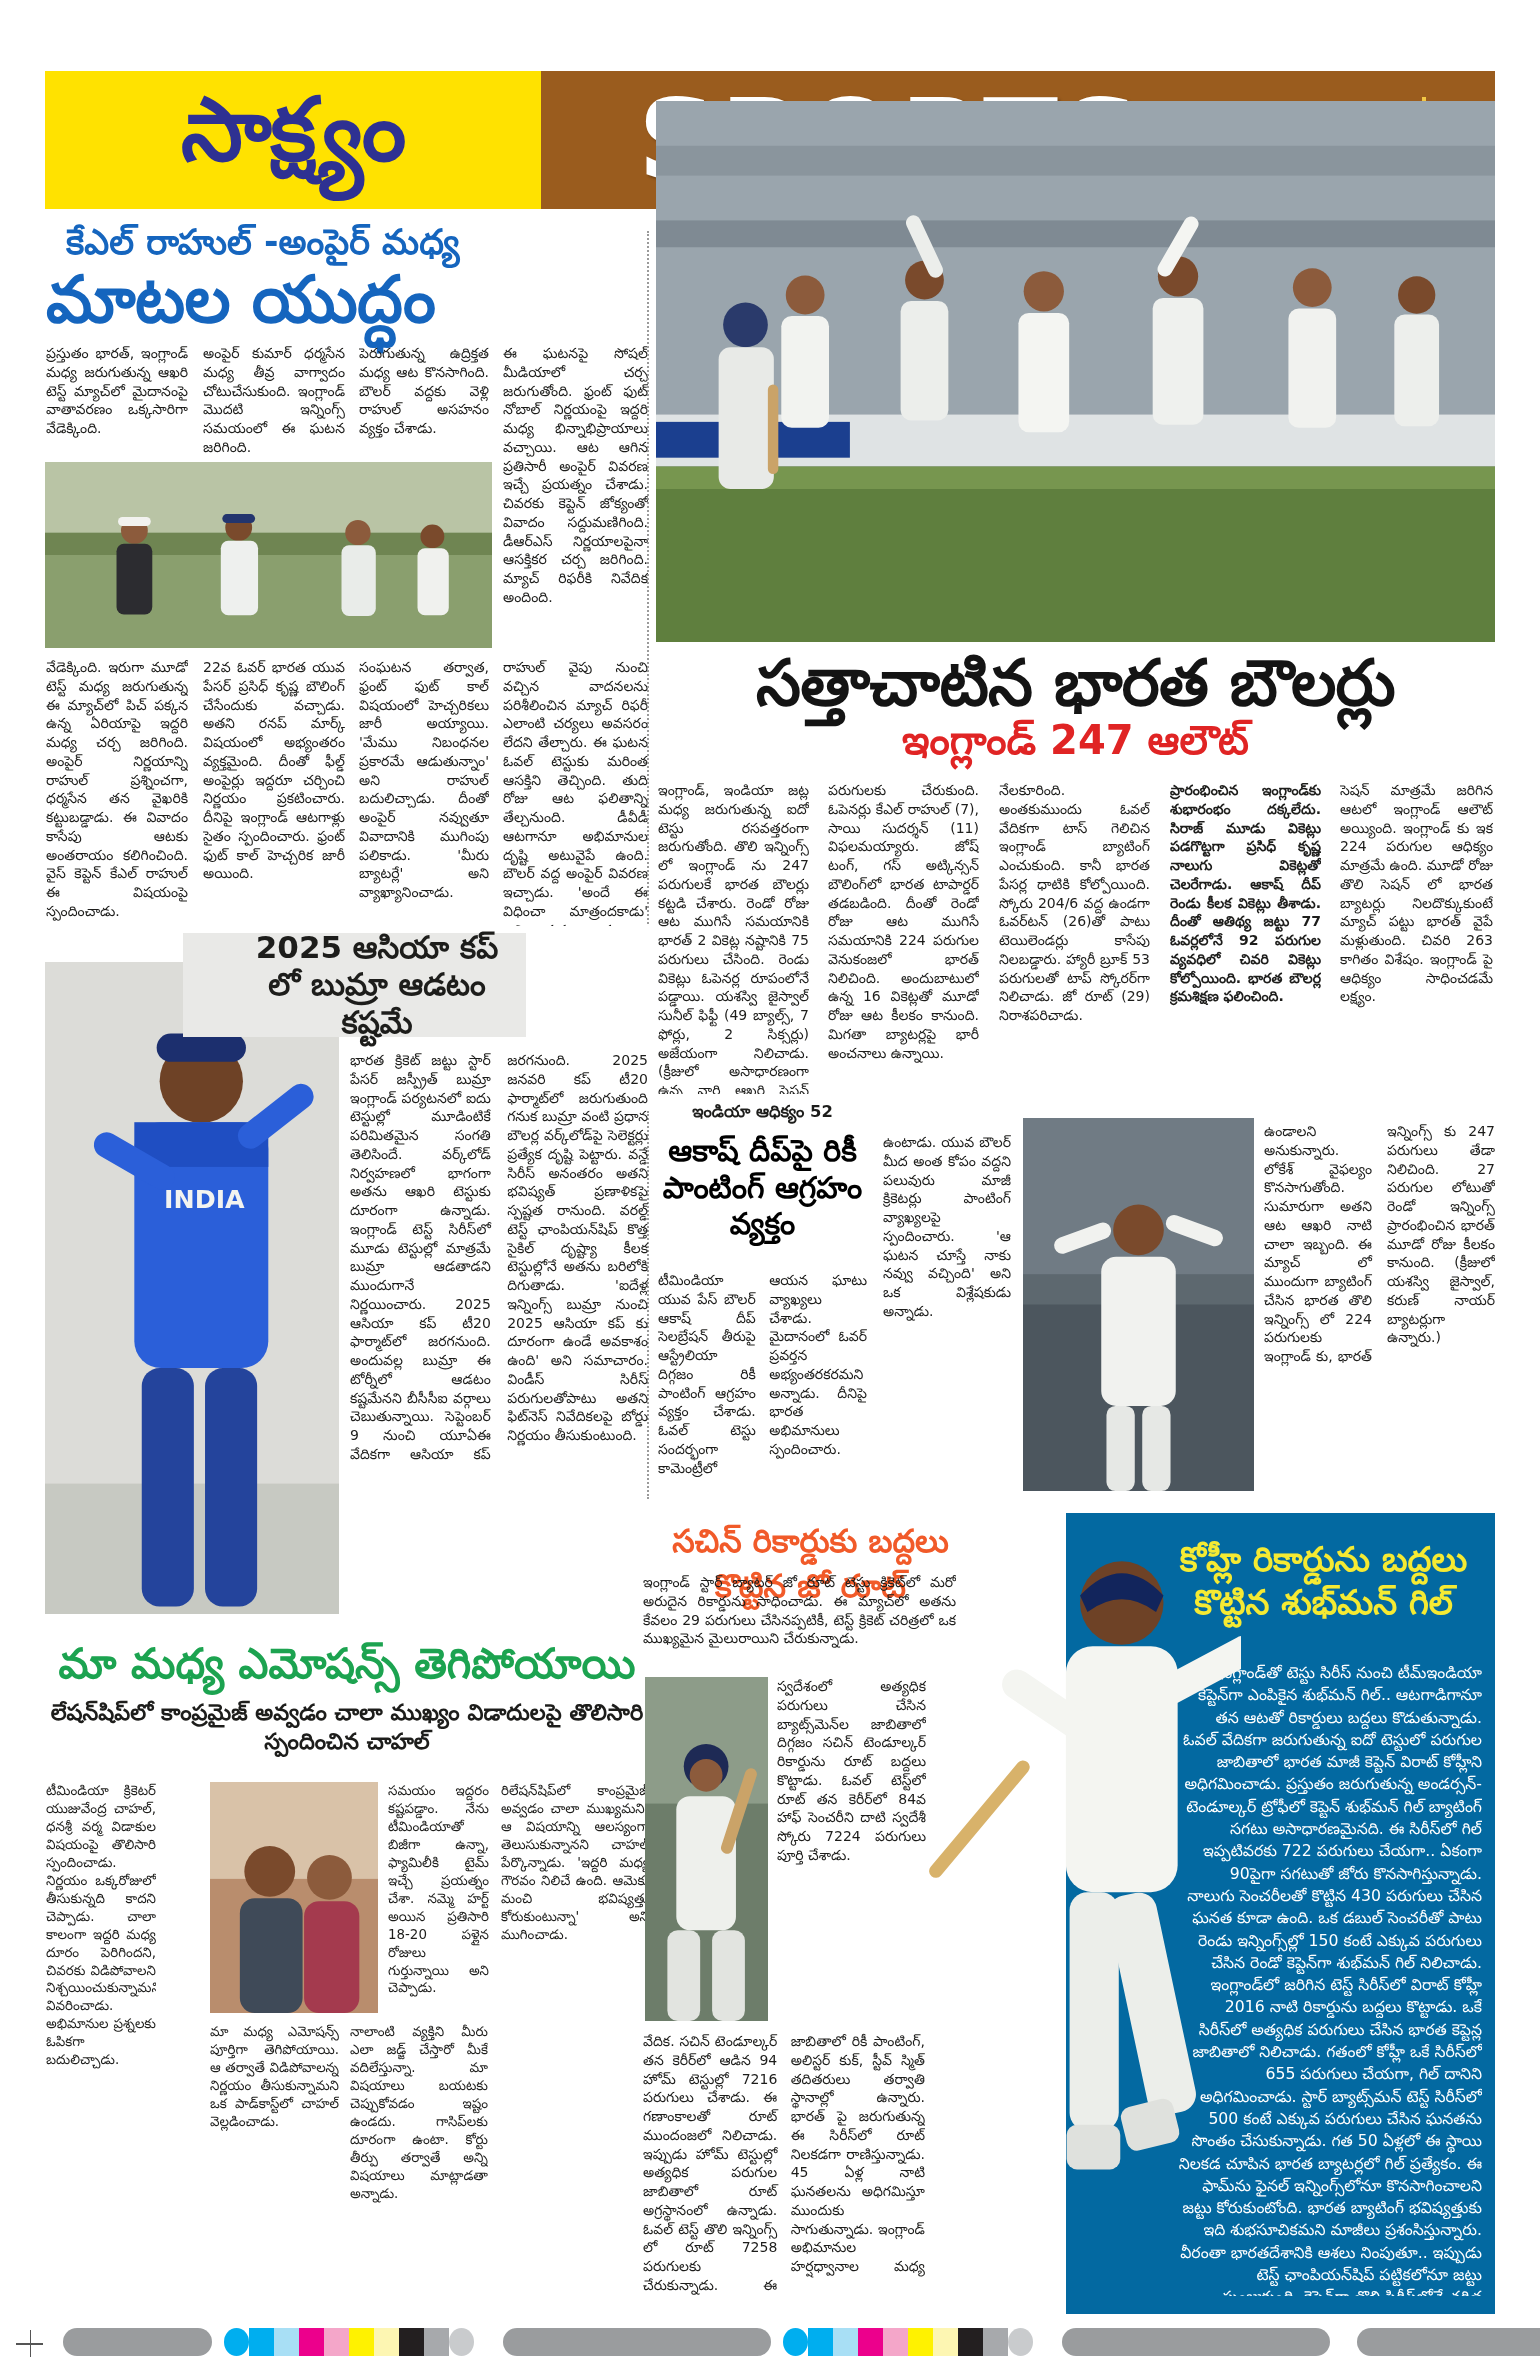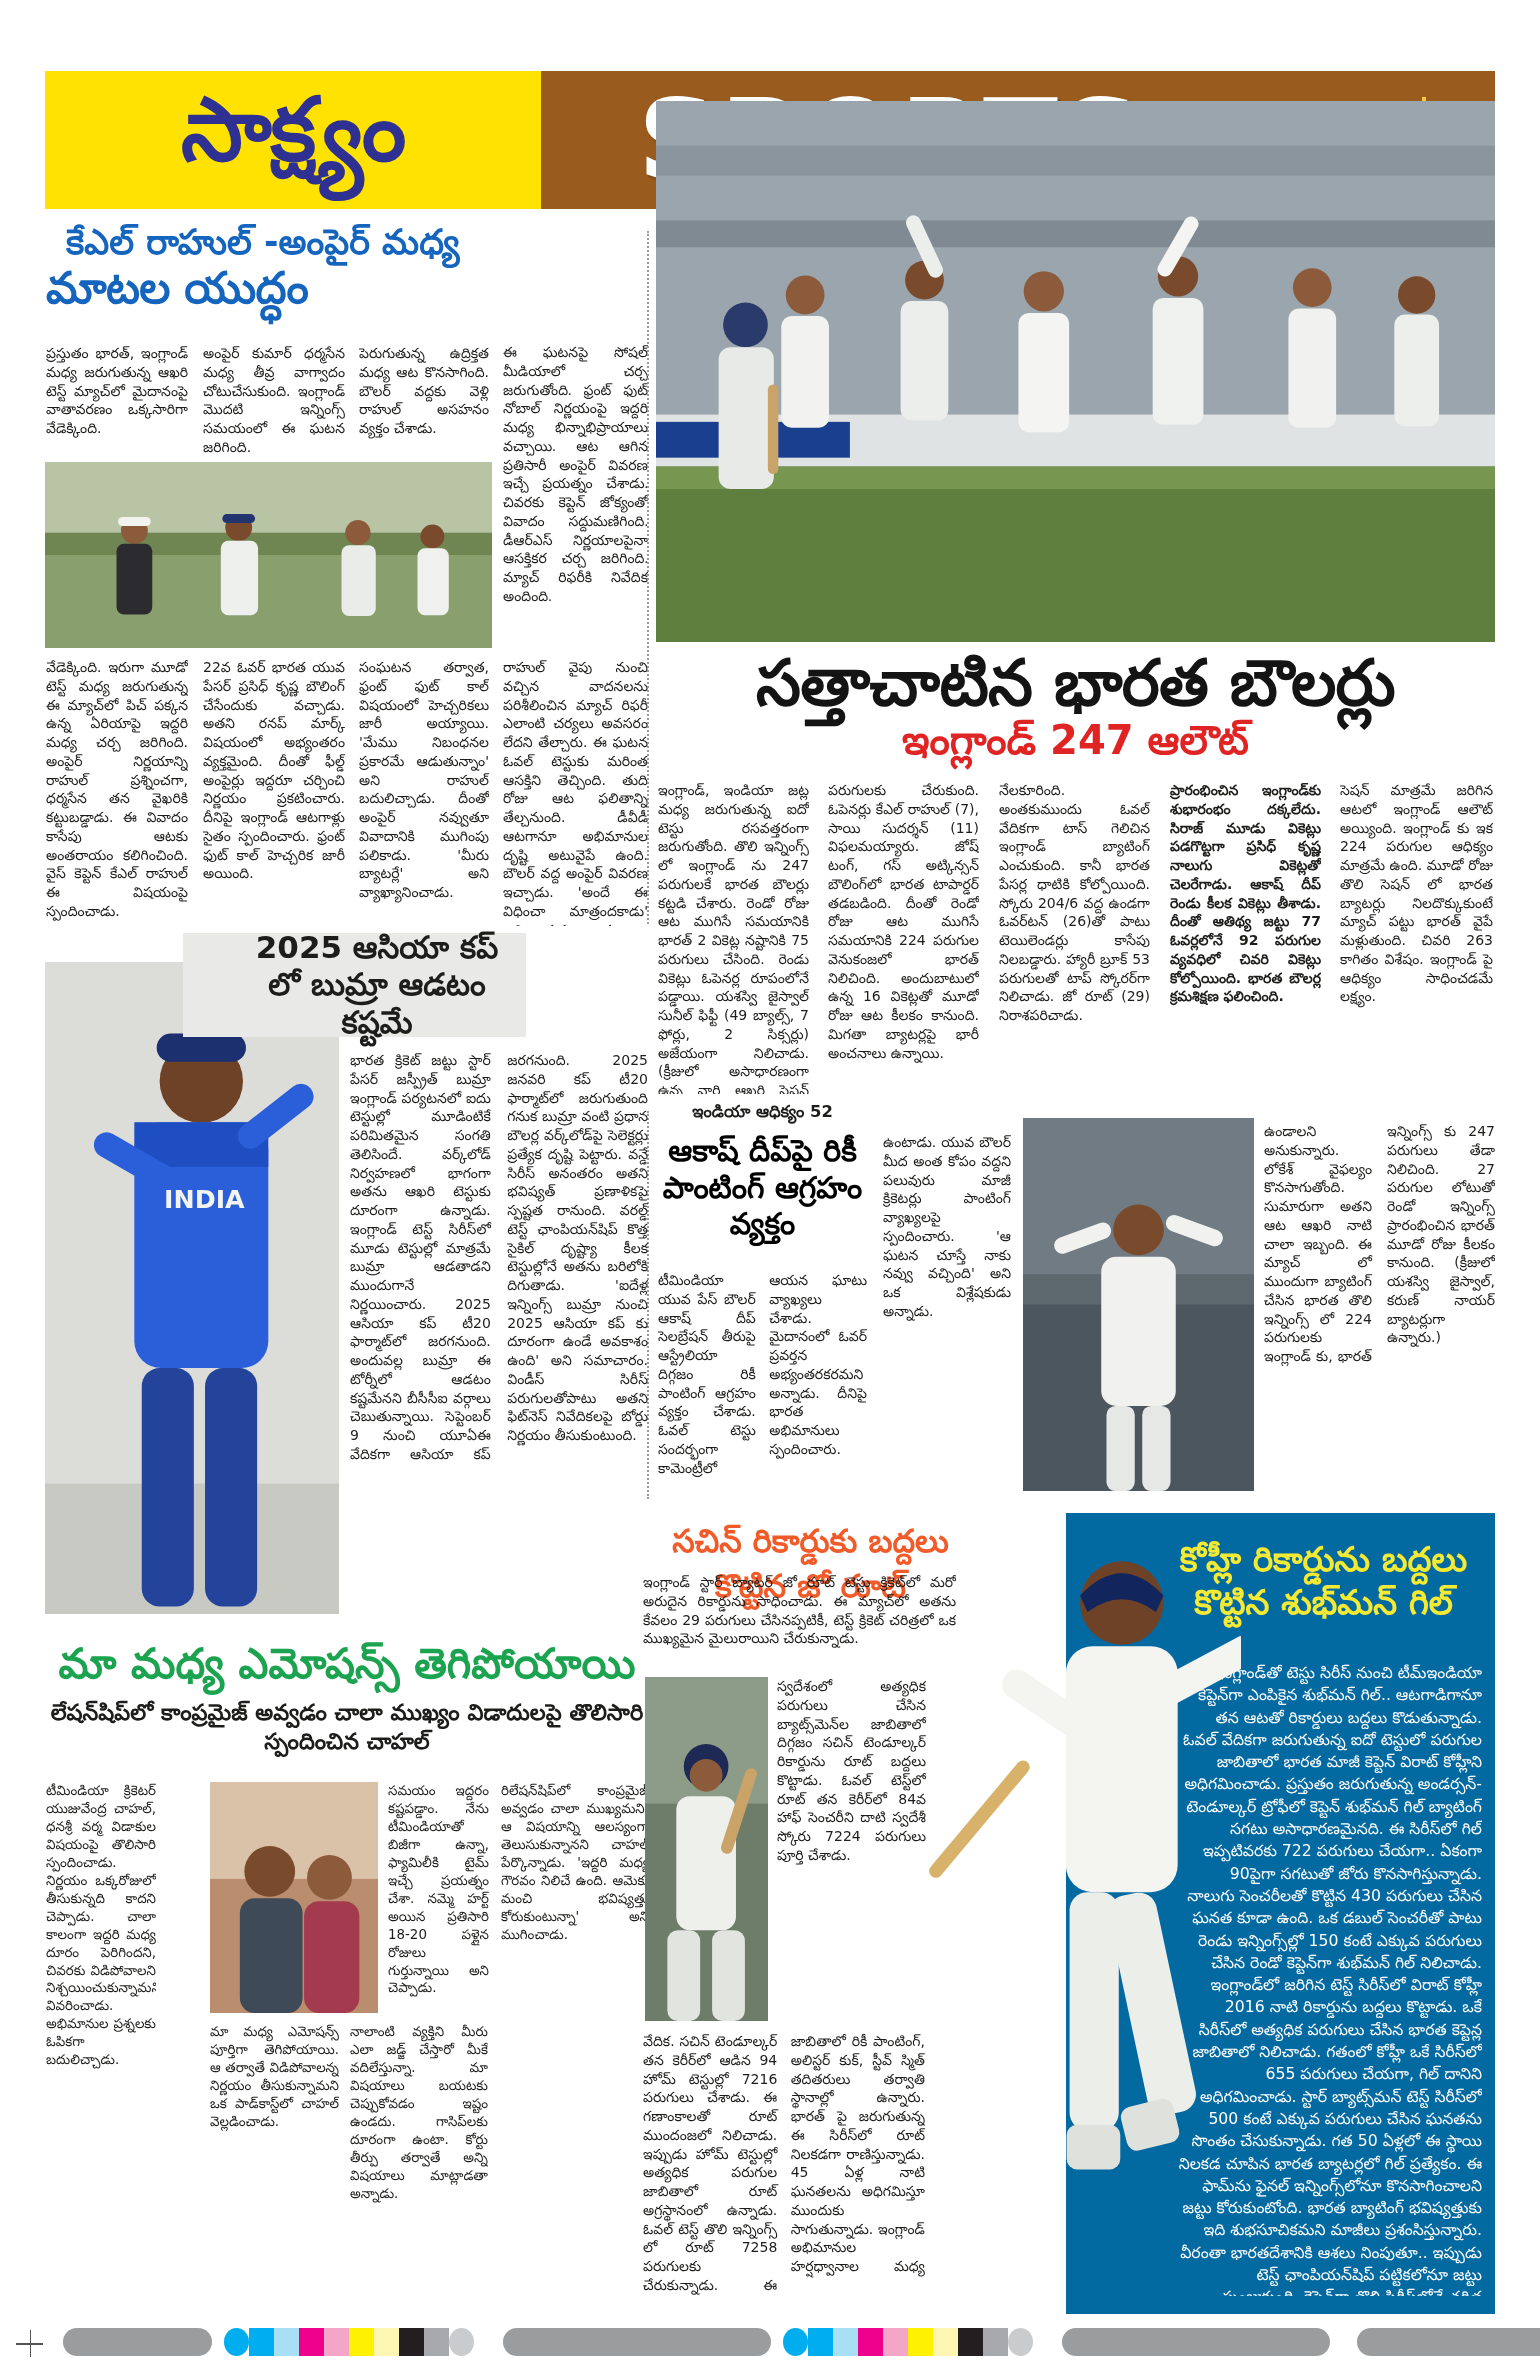--- a/index.html
+++ b/index.html
@@ -16,21 +16,21 @@
   .sports-box{left:541px;top:71px;width:954px;height:138px;background:#9A5C1E;}
   .sports-word{position:absolute;left:97px;top:50%;transform:translateY(-50%);font-size:110px;font-weight:bold;color:#ffffff;letter-spacing:3px;text-shadow:2.2px 2.2px 3px rgba(0,0,0,.35);}
   .date-block{position:absolute;right:89px;top:50%;transform:translateY(-50%);text-align:right;color:#fff;}
   .date-city{font-size:22.4px;font-weight:bold;}
   .date-line{font-size:17px;margin-top:3px;}
   .mast-divider{position:absolute;right:69px;top:26px;height:86px;width:3.7px;background:#F2C744;}
   .page-num{position:absolute;right:4.5px;top:50%;transform:translateY(-50%);width:63px;text-align:center;font-size:91px;font-weight:bold;color:#ffffff;}
 
   
   .kicker{left:66px;top:222px;width:440px;font-size:35px;font-weight:bold;color:#1565BE;}
-  .lead-headline{left:46px;top:262px;width:462px;font-size:44px;font-weight:bold;color:#1565BE;letter-spacing:-0.7px;}
+  .lead-headline{left:46px;top:262px;width:462px;font-size:65px;font-weight:bold;color:#1565BE;letter-spacing:-0.7px;}
 
   
   .match-headline{left:656px;top:646px;width:839px;text-align:center;font-size:64px;font-weight:bold;color:#141414;letter-spacing:-0.7px;}
   .match-subhead{left:656px;top:717px;width:839px;text-align:center;font-size:40px;font-weight:bold;color:#E02424;}
 
   .gray-box{left:183px;top:933px;width:343px;height:104px;background:#E9E9E7;display:flex;align-items:center;justify-content:center;z-index:4;}
   .gray-box-title{font-size:31px;font-weight:bold;color:#1d1d1b;text-align:center;line-height:1.2;padding:0 10.4px;margin-left:45px;}
 
   .ponting-pre{left:658px;top:1102px;width:209px;text-align:center;font-size:16.4px;font-weight:bold;color:#1d1d1b;}
   .ponting-title{left:658px;top:1133px;width:209px;text-align:center;font-size:30px;font-weight:bold;color:#000000;line-height:1.22;}
@@ -88,21 +88,21 @@
     <div class="mast-divider"></div>
     <div class="page-num">7</div>
   </div>
 
   <div class="abs kicker">కేఎల్ రాహుల్ -అంపైర్ మధ్య</div>
   <div class="abs lead-headline">మాటల యుద్ధం</div>
 
   <div class="col" style="left:46px;top:344px;width:142px;height:116px;">ప్రస్తుతం భారత్, ఇంగ్లాండ్ మధ్య జరుగుతున్న ఆఖరి టెస్ట్ మ్యాచ్‌లో మైదానంపై వాతావరణం ఒక్కసారిగా వేడెక్కింది.</div>
   <div class="col" style="left:203px;top:344px;width:142px;height:116px;">అంపైర్ కుమార్ ధర్మసేన మధ్య తీవ్ర వాగ్వాదం చోటుచేసుకుంది. ఇంగ్లాండ్ మొదటి ఇన్నింగ్స్ సమయంలో ఈ ఘటన జరిగింది.</div>
   <div class="col" style="left:359px;top:344px;width:130px;height:116px;">పెరుగుతున్న ఉద్రిక్తత మధ్య ఆట కొనసాగింది. బౌలర్ వద్దకు వెళ్లి రాహుల్ అసహనం వ్యక్తం చేశాడు.</div>
-  <div class="col" style="left:503px;top:344px;width:145px;height:304px;font-family:Liberation Serif, serif;">ఈ ఘటనపై సోషల్ మీడియాలో చర్చ జరుగుతోంది. ఫ్రంట్ ఫుట్ నోబాల్ నిర్ణయంపై ఇద్దరి మధ్య భిన్నాభిప్రాయాలు వచ్చాయి. ఆట ఆగిన ప్రతిసారీ అంపైర్ వివరణ ఇచ్చే ప్రయత్నం చేశాడు. చివరకు కెప్టెన్ జోక్యంతో వివాదం సద్దుమణిగింది. డీఆర్​ఎస్ నిర్ణయాలపైనా ఆసక్తికర చర్చ జరిగింది. మ్యాచ్ రిఫరీకి నివేదిక అందింది.</div>
+  <div class="col" style="left:503px;top:344px;width:145px;height:304px;">ఈ ఘటనపై సోషల్ మీడియాలో చర్చ జరుగుతోంది. ఫ్రంట్ ఫుట్ నోబాల్ నిర్ణయంపై ఇద్దరి మధ్య భిన్నాభిప్రాయాలు వచ్చాయి. ఆట ఆగిన ప్రతిసారీ అంపైర్ వివరణ ఇచ్చే ప్రయత్నం చేశాడు. చివరకు కెప్టెన్ జోక్యంతో వివాదం సద్దుమణిగింది. డీఆర్​ఎస్ నిర్ణయాలపైనా ఆసక్తికర చర్చ జరిగింది. మ్యాచ్ రిఫరీకి నివేదిక అందింది.</div>
 
   <div class="photo" style="left:45px;top:462px;width:447px;height:186px;">
     <svg viewBox="0 0 600 250" preserveAspectRatio="none">
       <rect width="600" height="250" fill="#8a9f6e"></rect>
       <rect width="600" height="110" fill="#b9c4a5"></rect>
       <rect y="95" width="600" height="30" fill="#6f8552"></rect>
 
       <circle cx="120" cy="92" r="18" fill="#8c5b3c"></circle>
         <rect x="98" y="74" width="44" height="12" rx="6" fill="#f2f2ef"></rect>
       <rect x="96" y="110" width="48" height="95" rx="10" fill="#2c2c30"></rect>

